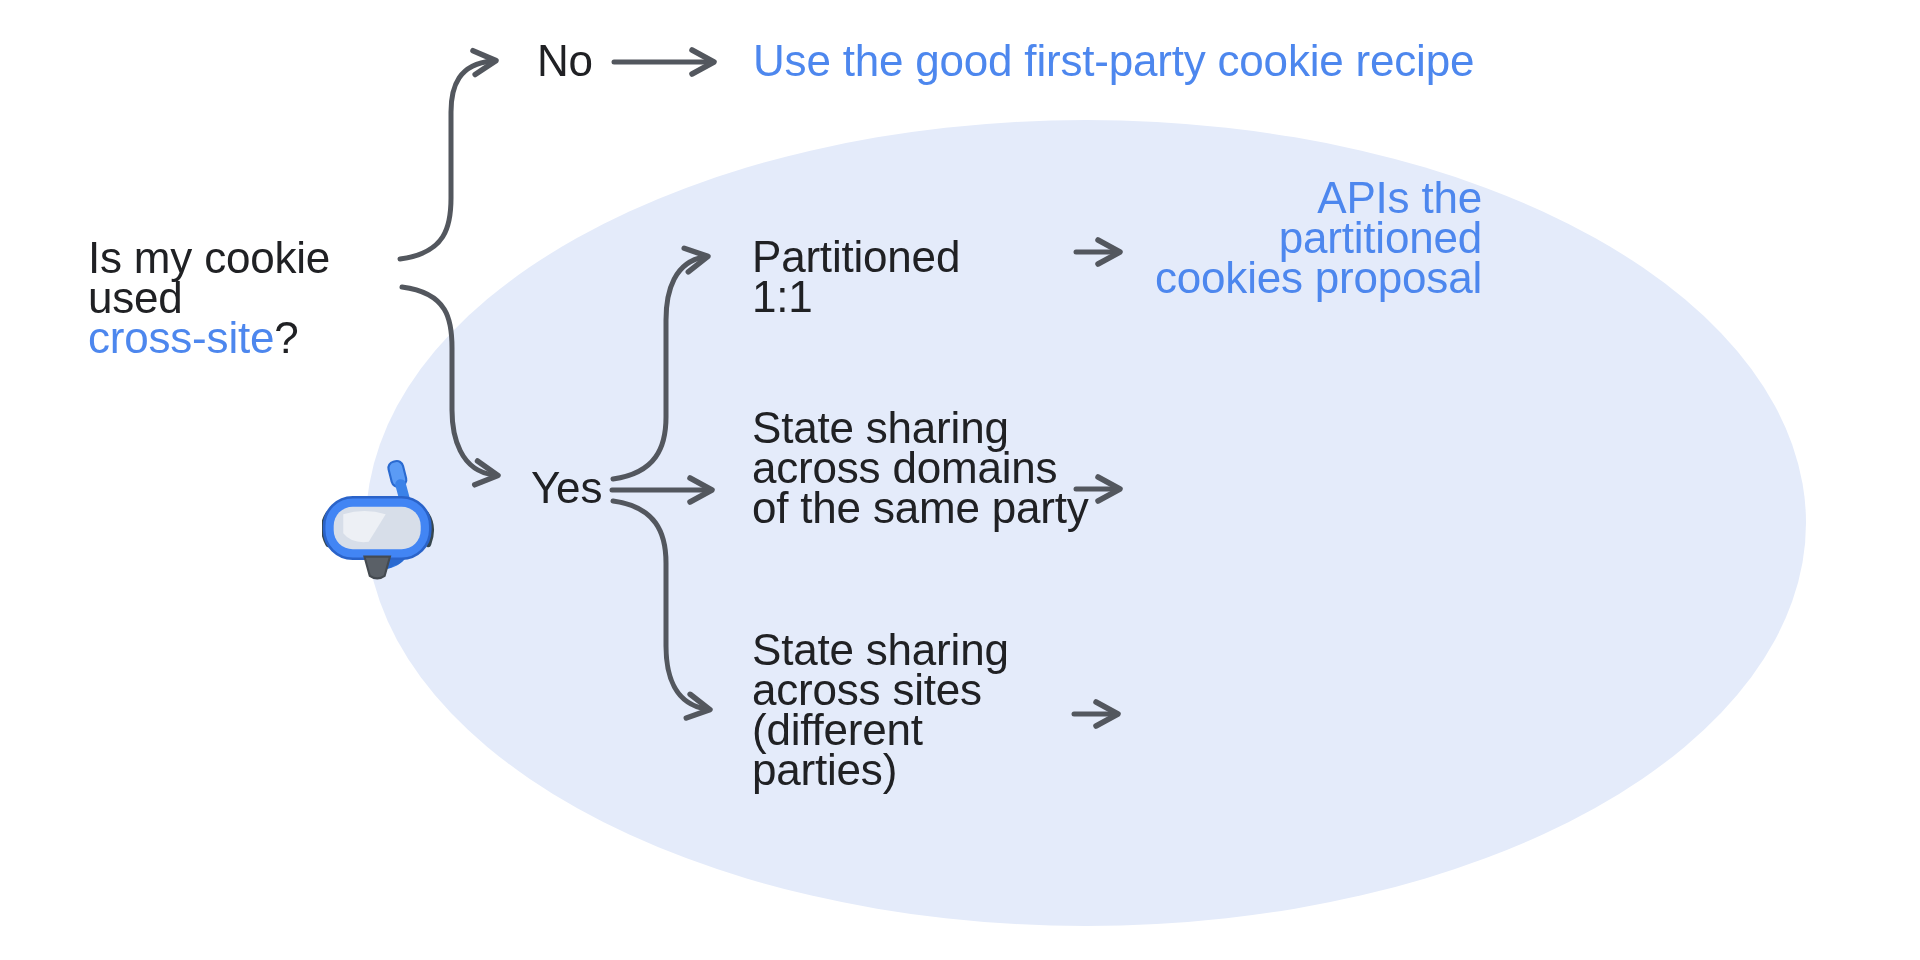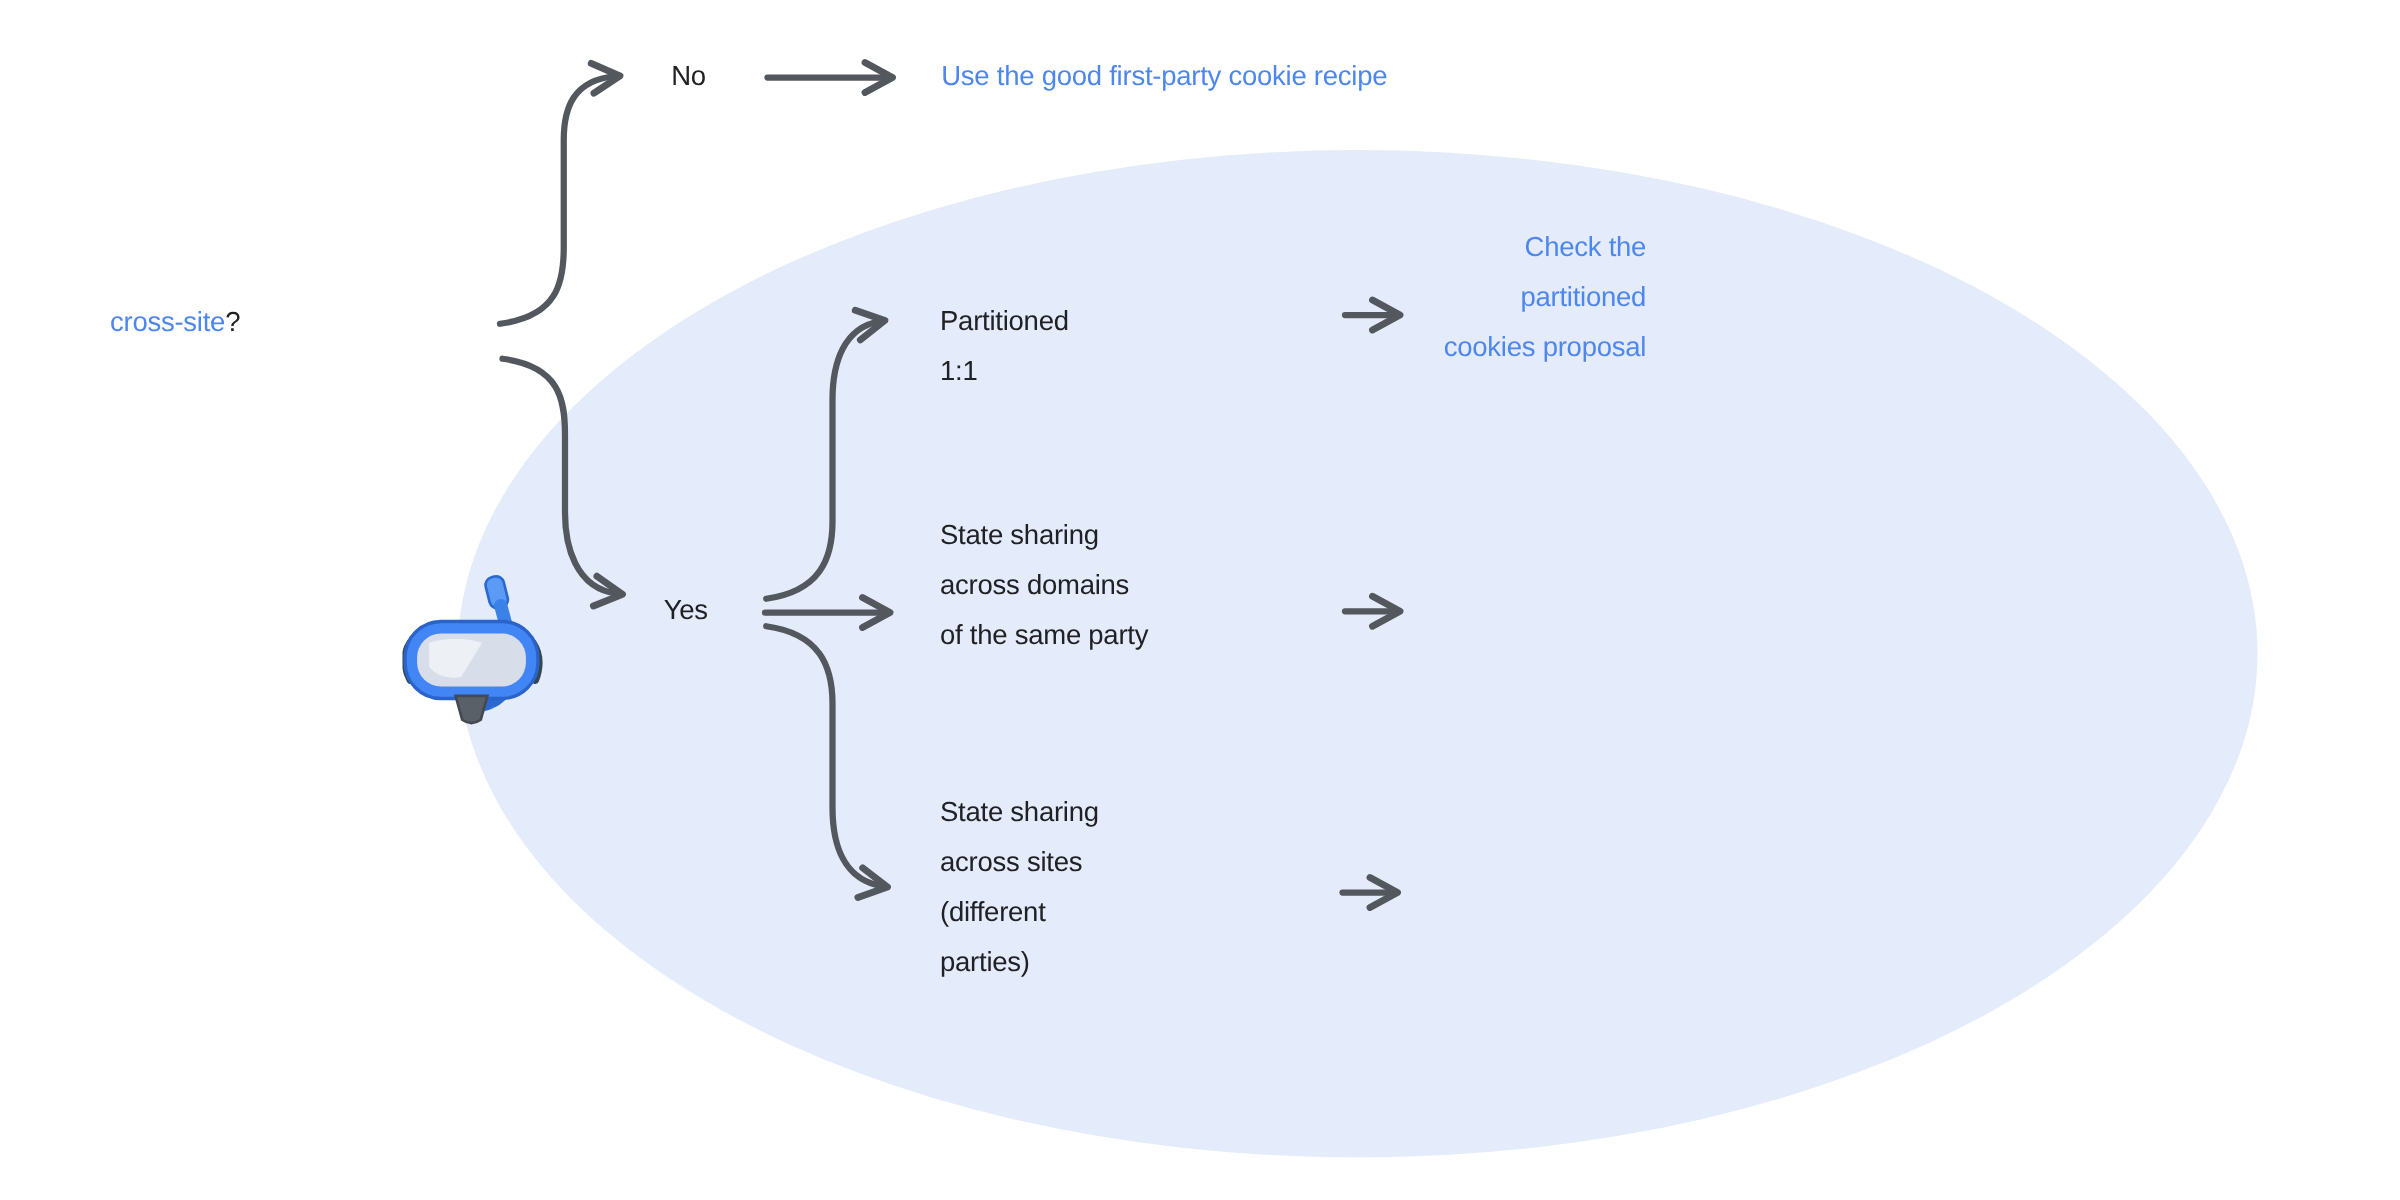--- a/index.html
+++ b/index.html
@@ -17,21 +17,21 @@
     overflow:hidden;
   }
   .canvas{position:relative;width:1920px;height:960px;}
   .ellipse{
     position:absolute;left:366px;top:120px;width:1440px;height:806px;
     background:var(--ellipse-fill);border-radius:50%;
   }
   .layer{position:absolute;left:0;top:0;width:1920px;height:960px;}
   .node{
     position:absolute;
-    font-size:22px;line-height:40px;color:var(--text);
+    font-size:44px;line-height:40px;color:var(--text);
     letter-spacing:-0.2px;white-space:pre-line;
   }
   .link{color:var(--link);cursor:pointer;text-align:right;}
   .connector-stroke{stroke:var(--connector);fill:none;}
   .mask-icon{position:absolute;left:322px;top:458px;width:138px;height:140px;}
 </style>
 </head>
 <body>
 
 <div class="canvas">
@@ -69,31 +69,33 @@
 
     <rect x="2" y="36" width="100" height="58" rx="27" fill="#4285f4" stroke="#2a63c9" stroke-width="2.5"></rect>
 
     <rect x="11" y="45" width="82" height="40" rx="18" fill="#d7dee9"></rect>
     <path d="M 20 52 Q 40 46 60 52 L 44 78 Q 28 80 20 70 Z" fill="#ffffff" opacity="0.55"></path>
 
     <path d="M 40 92 L 64 92 L 59 110 Q 52 115 45 110 Z" fill="#5a6067" stroke="#444a50" stroke-width="2"></path>
   </svg>
 
   <div class="node" style="left:88px;top:198px;">
-    <span class="link">cross-site</span><span>?</span>
+    <span>Is my cookie
+used
+</span><span class="link">cross-site</span><span>?</span>
   </div>
 
   <div class="node" style="left:537px;top:41px;">No</div>
   <div class="node link" style="left:753px;top:41px;">Use the good first-party cookie recipe</div>
 
   <div class="node" style="left:531px;top:468px;">Yes</div>
 
   <div class="node" style="left:752px;top:237px;">Partitioned
 1:1</div>
-  <div class="node link" style="left:1155px;top:178px;">Check the
+  <div class="node link" style="left:1155px;top:178px;">APIs the
 partitioned
 cookies proposal</div>
 
   <div class="node" style="left:752px;top:408px;">State sharing
 across domains
 of the same party</div>
 
   <div class="node" style="left:752px;top:630px;">State sharing
 across sites
 (different

